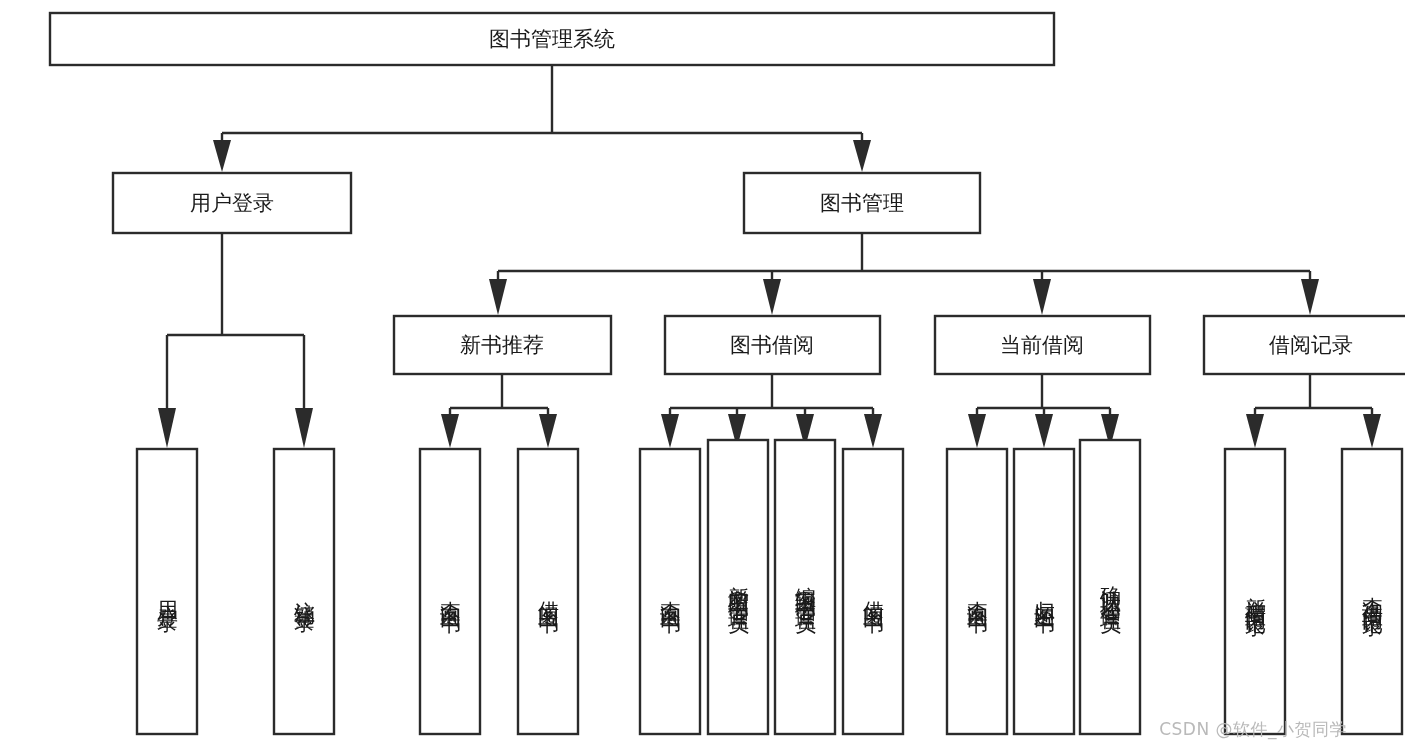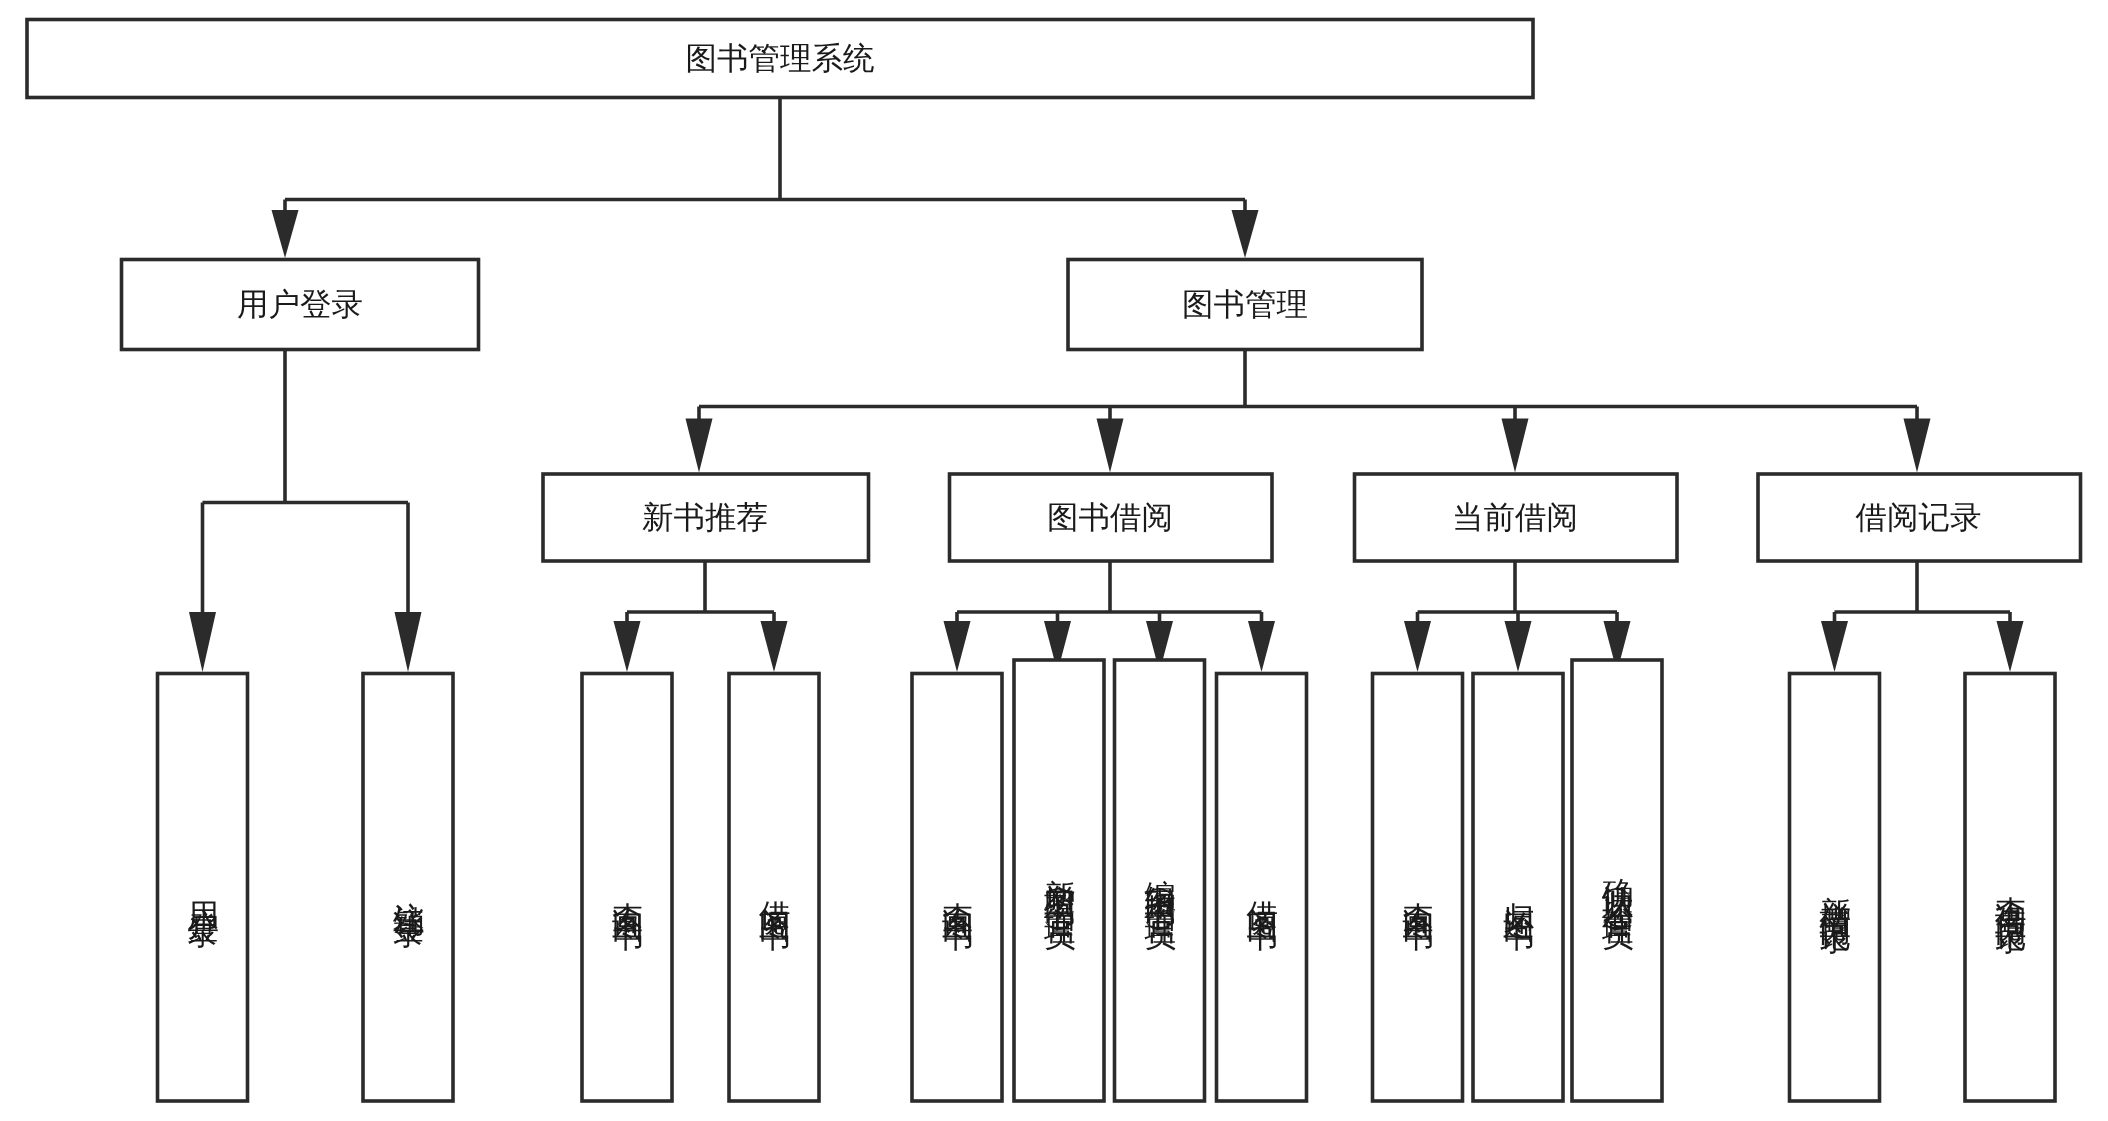--- a/index.html
+++ b/index.html
@@ -12,20 +12,21 @@
     height: 747px;
     font-family: "DejaVu Sans", "Liberation Sans", sans-serif;
     overflow: hidden;
     position: relative;
   }
   #diagram-root {
     position: relative;
     width: 1323px;
     height: 747px;
     background: #ffffff;
+    margin-left: 32px;
   }
   svg.diagram-canvas {
     position: absolute;
     left: 0;
     top: 0;
     width: 1405px;
     height: 747px;
     display: block;
   }
   .node-box {
@@ -201,14 +202,15 @@
   <div class="vlabel" style="left:743px; top:440px; width:60px; height:294px;">编辑图书（管理员）</div>
   <div class="vlabel" style="left:811px; top:449px; width:60px; height:285px;">借阅图书</div>
 
   <div class="vlabel" style="left:915px; top:449px; width:60px; height:285px;">查询图书</div>
   <div class="vlabel" style="left:982px; top:449px; width:60px; height:285px;">归还图书</div>
   <div class="vlabel" style="left:1048px; top:440px; width:60px; height:294px;">确认归还（管理员）</div>
 
   <div class="vlabel" style="left:1193px; top:449px; width:60px; height:285px;">新增借阅记录</div>
   <div class="vlabel" style="left:1310px; top:449px; width:60px; height:285px;">查询借阅记录</div>
 
+  <div class="watermark">CSDN @软件_小贺同学</div>
 
 </div>
 
 </body></html>

